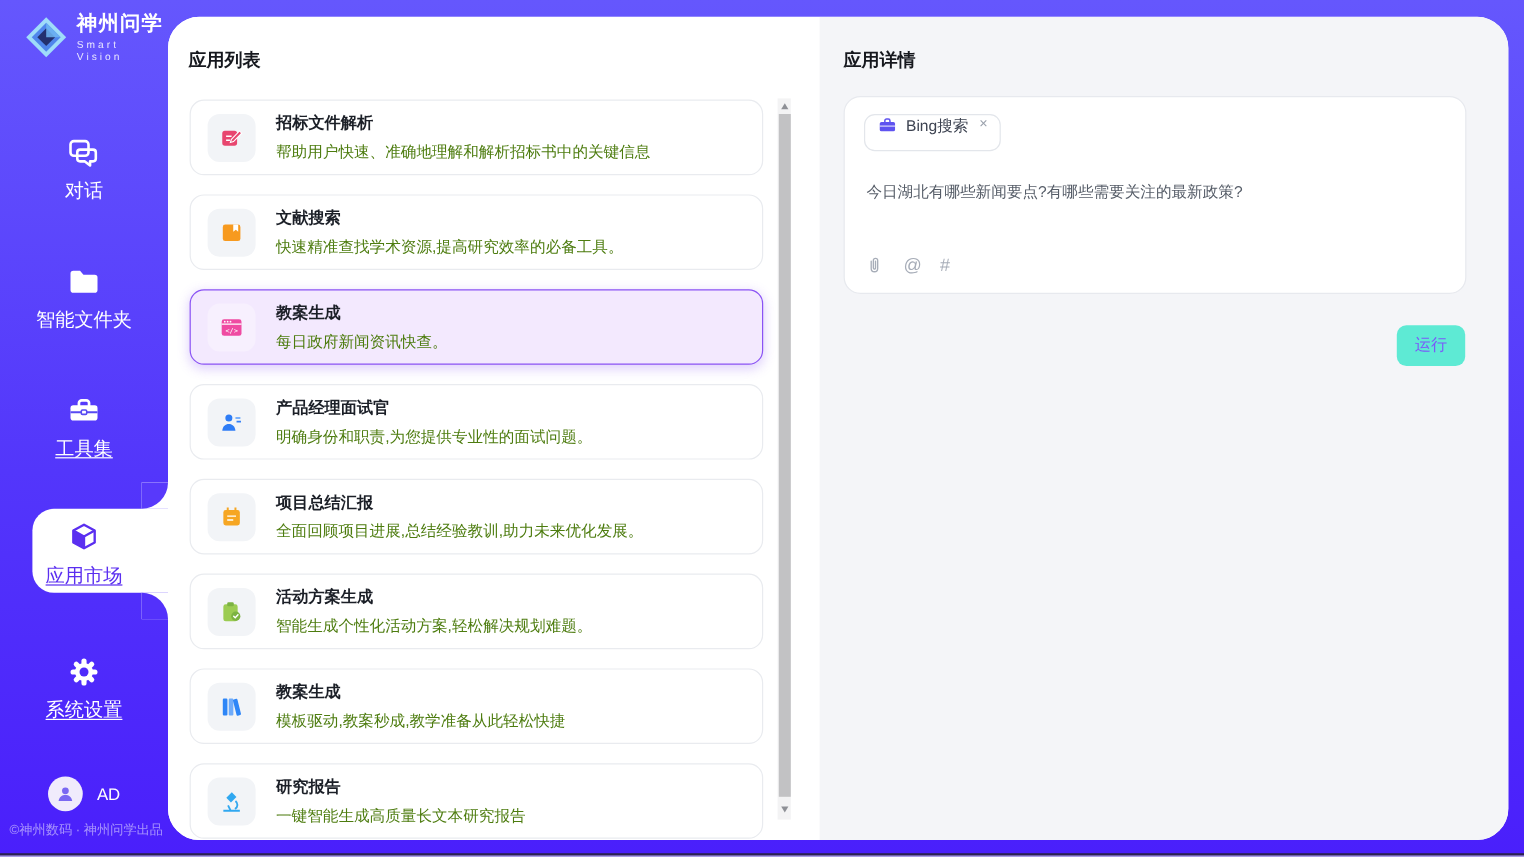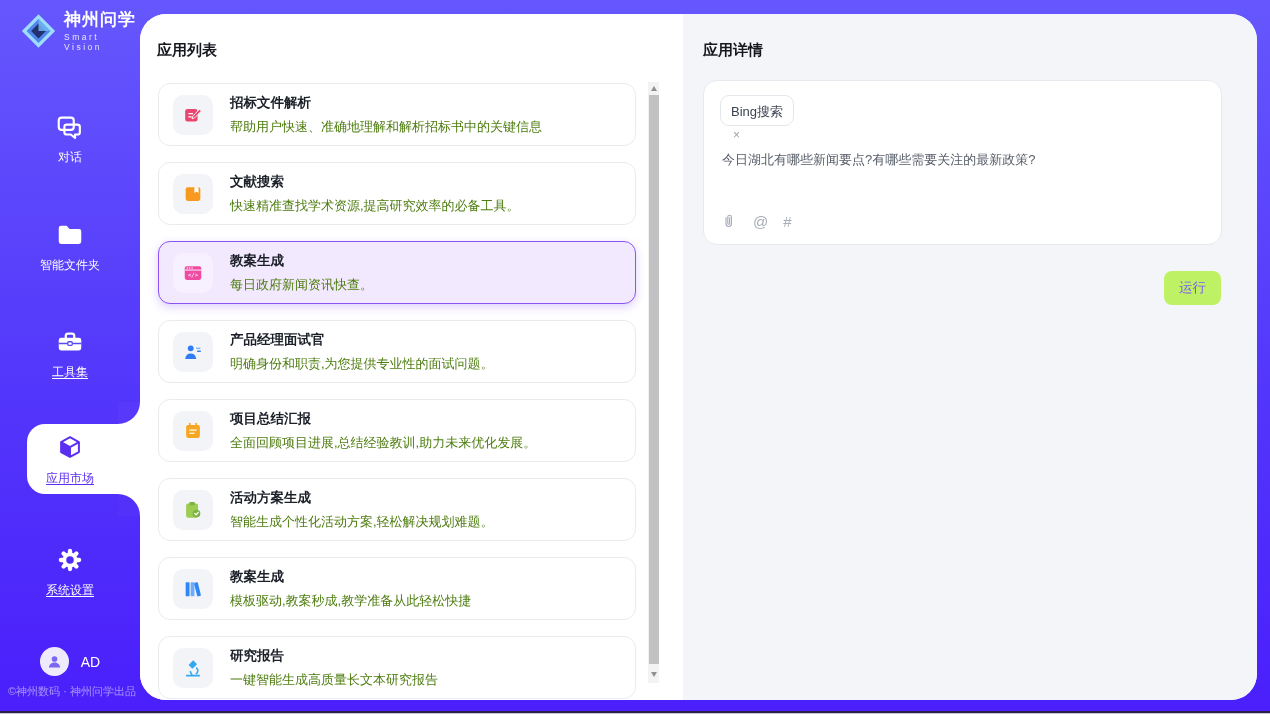--- a/index.html
+++ b/index.html
@@ -10,21 +10,21 @@
     background:linear-gradient(180deg,#6557fd 0%,#5336fb 55%,#4a1ffb 100%); overflow:hidden; }
 
   
   .sidebar { position:absolute; left:0; top:0; width:140px; height:714px; }
   .logo { position:absolute; left:20px; top:11px; display:flex; align-items:center; gap:7px; }
   .logo-title { color:#fff; font-size:17px; font-weight:700; letter-spacing:1px; line-height:1.1; }
   .logo-sub { color:#e8e6ff; font-size:8.5px; letter-spacing:2.5px; margin-top:2px; }
 
   .nav-item { position:absolute; left:0; width:140px; display:flex; flex-direction:column;
     align-items:center; gap:7px; cursor:pointer; }
-  .nav-label { color:#ffffff; font-size:12px; }
+  .nav-label { color:#ffffff; font-size:16px; }
   .nav-label.u { text-decoration:underline; text-underline-offset:2px; }
 
   .active-pill { position:absolute; left:27px; top:424px; width:113px; height:70px;
     background:#ffffff; border-radius:18px 0 0 18px; }
   .pill-corner { position:absolute; right:0; width:22px; height:22px; background:#fff; }
   .pill-corner.top { top:-22px; }
   .pill-corner.top::after { content:""; position:absolute; inset:0; background:#5839fb; border-bottom-right-radius:22px; }
   .pill-corner.bottom { bottom:-22px; }
   .pill-corner.bottom::after { content:""; position:absolute; inset:0; background:#5331fb; border-top-right-radius:22px; }
   .nav-item.active .nav-label { color:#5b2ff0; }
@@ -69,28 +69,28 @@
   .tri-down { width:0; height:0; border-left:3.5px solid transparent; border-right:3.5px solid transparent;
     border-top:5px solid #8e9096; }
 
   
   .detail-col { position:absolute; left:543px; top:0; width:574px; height:686px;
     background:#f4f5f8; border-radius:0 26px 26px 0; }
   .input-card { position:absolute; left:20px; top:66px; width:519px; height:165px;
     background:#fff; border:1px solid #e7e9ee; border-radius:14px; }
   .chip { position:absolute; left:16px; top:14px; height:31px; display:inline-flex;
     align-items:flex-start; gap:7px; padding:0 10px; border:1px solid #e3e6eb; border-radius:9px;
-    background:#fff; cursor:default;flex-direction:column; }
+    background:#fff; cursor:default; }
   .chip-label { font-size:13px; color:#3c4250; }
   .chip-close { font-size:12px; color:#9aa1ac; cursor:pointer; margin-left:2px; }
   .query { position:absolute; left:18px; top:70px; width:480px; font-size:13px; color:#565d68; }
   .tools { position:absolute; left:16px; bottom:14px; display:flex; align-items:center; gap:15px; }
   .tool-glyph { font-size:15px; color:#a7adb8; cursor:pointer; }
   .run-row { position:absolute; right:36px; top:257px; }
-  .run-btn { border:none; background:#bef264; color:#7b59f9; font-size:13.5px;
+  .run-btn { border:none; background:#5eead4; color:#7b59f9; font-size:13.5px;
     font-family:Liberation Serif, serif; padding:8px 15px; border-radius:8px; cursor:pointer; }
 
   
   .strip-dark { position:absolute; left:0; right:0; bottom:1px; height:2px; background:#2b2150; }
   .strip-gray { position:absolute; left:0; right:0; bottom:0; height:1px; background:#c9c9cd; }
 </style>
 </head>
 <body>
 
 <div class="screen">

